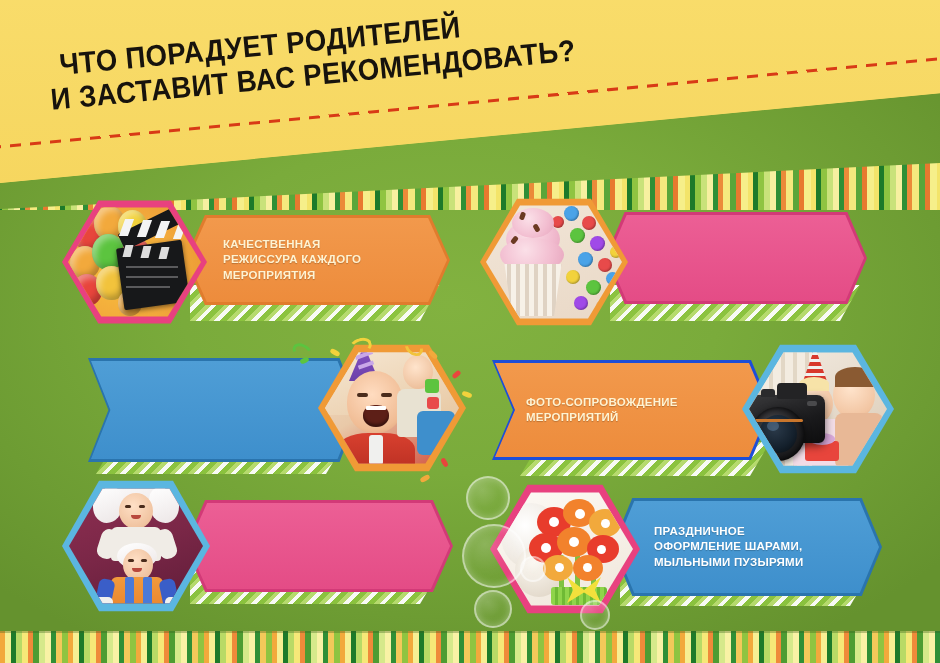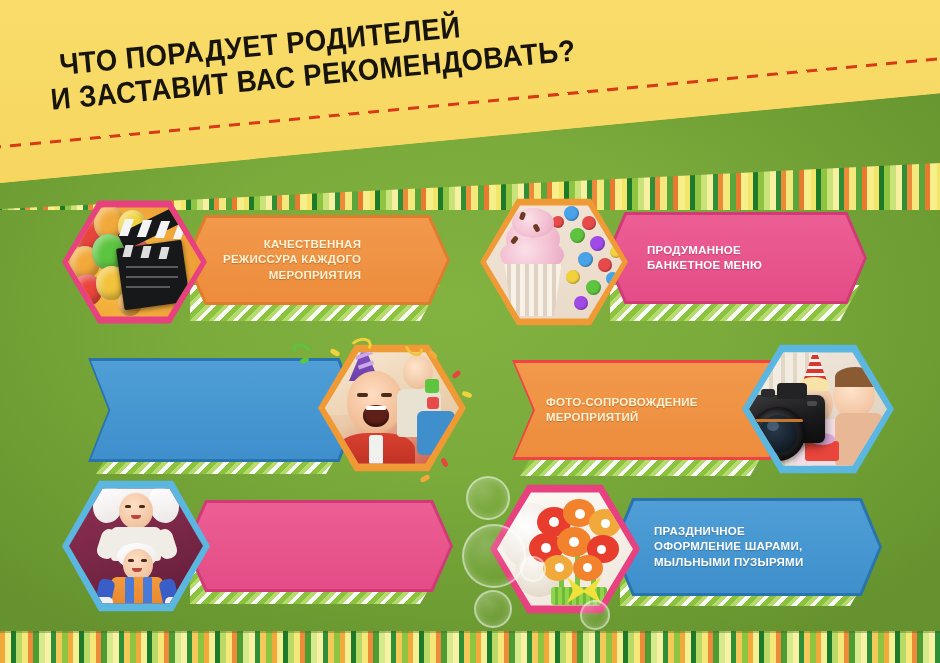--- a/index.html
+++ b/index.html
@@ -230,21 +230,21 @@
   <div class="title-wrap">
     <div class="title-line l1">ЧТО ПОРАДУЕТ РОДИТЕЛЕЙ</div>
     <div class="title-line l2">И ЗАСТАВИТ ВАС РЕКОМЕНДОВАТЬ?</div>
   </div>
 
   <div class="card">
     <div class="tail" style="left:190px; top:285px; width:250px; height:36px;
         clip-path:polygon(0 0,100% 0,92% 100%,0 100%);"></div>
     <div class="banner" style="left:185px; top:215px; width:265px; height:90px; background:#e07c2d;">
       <div class="banner-inner" style="background:linear-gradient(180deg,#f2994c 0%,#ed8c3c 100%);"></div>
-      <div class="banner-txt" style="margin-left:38px; color:#fff3d2;text-align:right;">КАЧЕСТВЕННАЯ
+      <div class="banner-txt" style="margin-left:38px; color:#fff3d2;">КАЧЕСТВЕННАЯ
 РЕЖИССУРА КАЖДОГО
 МЕРОПРИЯТИЯ</div>
     </div>
 
     <div class="hexframe" style="left:62px; top:198px; width:145px; height:128px; background:#e8417f;">
       <div class="hexphoto" style="left:6px; top:6px; right:6px; bottom:6px; width:133px; height:116px;">
         <div class="ph art-balloons">
           <div class="bll" style="left:6px;  top:14px; width:30px; height:33px; background:#e8453c;"></div>
           <div class="bll" style="left:26px; top:2px;  width:31px; height:34px; background:#f2a93c;"></div>
           <div class="bll" style="left:50px; top:6px;  width:29px; height:32px; background:#f2d23c;"></div>
@@ -270,22 +270,20 @@
         </div>
       </div>
     </div>
   </div>
 
   <div class="card">
     <div class="tail" style="left:610px; top:285px; width:250px; height:36px;
         clip-path:polygon(0 0,100% 0,92% 100%,0 100%);"></div>
     <div class="banner" style="left:605px; top:212px; width:262px; height:92px; background:#d23a77;">
       <div class="banner-inner" style="background:linear-gradient(180deg,#ec5f95 0%,#e44c86 100%);"></div>
-      <div class="banner-txt" style="margin-left:42px; color:#ffffff;">ПРОДУМАННОЕ
-БАНКЕТНОЕ МЕНЮ</div>
     </div>
     <div class="hexframe" style="left:480px; top:196px; width:148px; height:132px; background:#f09a36;">
       <div class="hexphoto" style="left:6px; top:6px; width:136px; height:120px;">
         <div class="ph art-cupcake">
           <div class="candy" style="left:78px; top:4px;  width:15px;height:15px;background:#4aa3e8;"></div>
           <div class="candy" style="left:96px; top:14px; width:14px;height:14px;background:#e84a4a;"></div>
           <div class="candy" style="left:112px;top:4px;  width:14px;height:14px;background:#f2d23c;"></div>
           <div class="candy" style="left:84px; top:26px; width:15px;height:15px;background:#5cc43f;"></div>
           <div class="candy" style="left:104px;top:34px; width:15px;height:15px;background:#a04ae8;"></div>
           <div class="candy" style="left:120px;top:24px; width:13px;height:13px;background:#f29a3c;"></div>
@@ -350,21 +348,21 @@
     <div class="conf" style="left:440px;top:460px;width:9px;height:5px;background:#e8453c;transform:rotate(60deg);"></div>
     <div class="conf" style="left:420px;top:476px;width:10px;height:5px;background:#f2a93c;transform:rotate(-30deg);"></div>
     <div class="streamer" style="left:292px;top:344px;width:20px;height:14px;border-width:3px;border-top-color:#5cc43f;border-left-color:#5cc43f;transform:rotate(25deg);"></div>
     <div class="streamer" style="left:350px;top:338px;width:22px;height:16px;border-width:3px;border-top-color:#f2d23c;border-right-color:#f2d23c;transform:rotate(-15deg);"></div>
     <div class="streamer" style="left:404px;top:340px;width:20px;height:15px;border-width:3px;border-bottom-color:#f2c33c;border-right-color:#f2c33c;transform:rotate(40deg);"></div>
   </div>
 
   <div class="card">
     <div class="tail" style="left:520px; top:442px; width:250px; height:34px;
         clip-path:polygon(8% 0,100% 0,92% 100%,0 100%);"></div>
-    <div class="banner right-point" style="left:512px; top:360px; width:280px; height:100px; background:#ef4444;">
+    <div class="banner right-point" style="left:492px; top:360px; width:280px; height:100px; background:#1d4ed8;">
       <div class="banner-inner" style="background:linear-gradient(180deg,#f2994c 0%,#ed8c3c 100%);
            clip-path:polygon(0% 0%,92.7% 0%,100% 50%,92.7% 100%,0% 100%,7.3% 50%);"></div>
       <div class="banner-txt" style="margin-left:34px; color:#fff3d2;">ФОТО-СОПРОВОЖДЕНИЕ
 МЕРОПРИЯТИЙ</div>
     </div>
     <div class="hexframe" style="left:742px; top:342px; width:152px; height:134px; background:#5bb6e0;">
       <div class="hexphoto" style="left:7px; top:7px; width:138px; height:120px;">
         <div class="ph art-baby">
           <div style="position:absolute;left:0;top:0;width:46%;height:100%;
                background:repeating-linear-gradient(90deg,#f3ece1 0 8px,#e2d7c6 8px 12px);"></div>

